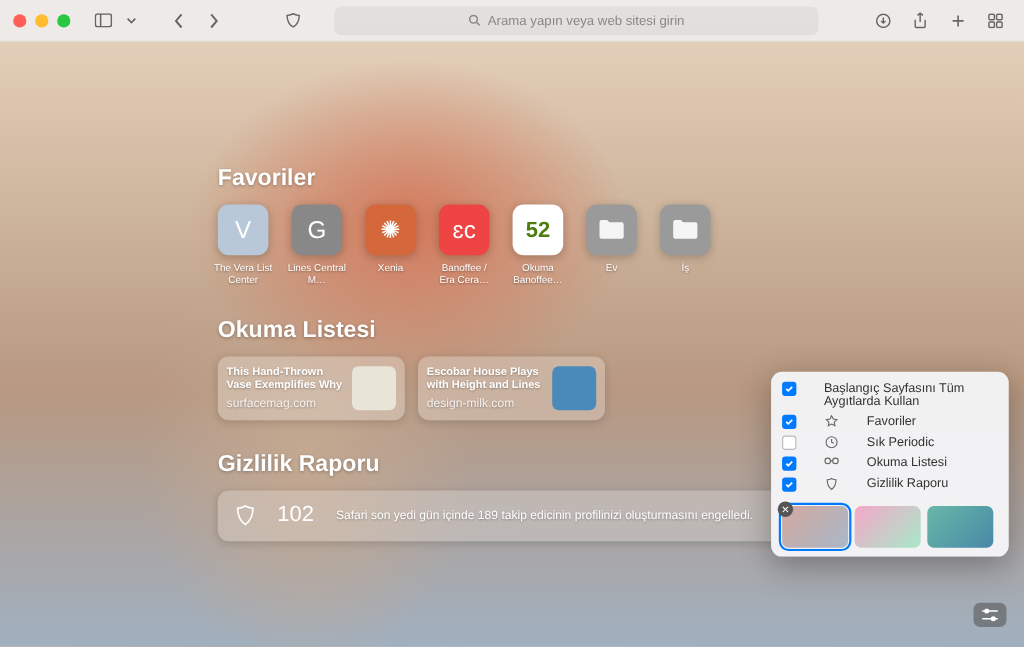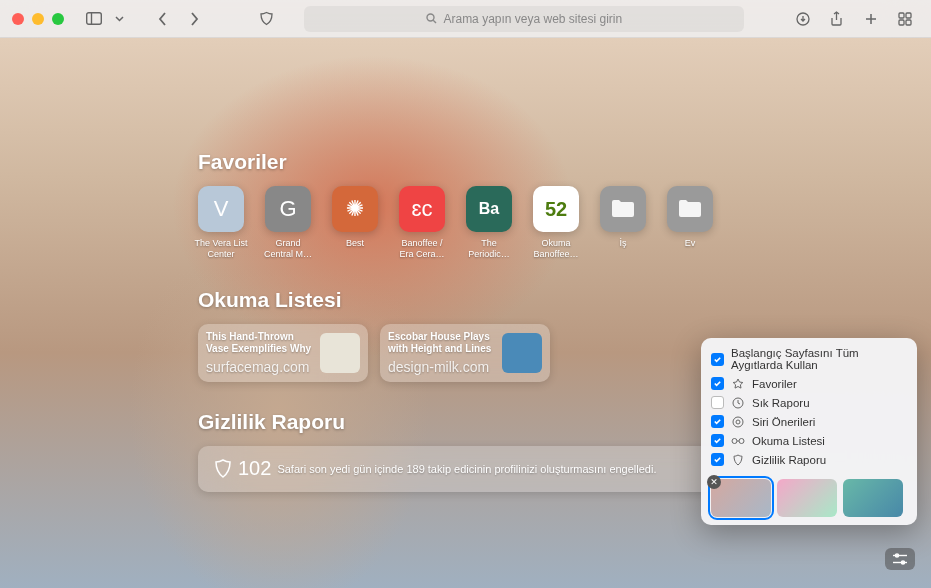--- a/index.html
+++ b/index.html
@@ -54,39 +54,39 @@
 
 .reading-row { display:flex; gap:12px; margin-top:12px; }
 .read-card { width:170px; height:58px; border-radius:10px;
   background:rgba(255,255,255,0.25); backdrop-filter:blur(20px);
   display:flex; align-items:center; padding:8px; gap:8px;
   box-shadow:0 2px 8px rgba(0,0,0,0.15); cursor:pointer; }
 .read-text { flex:1; overflow:hidden; }
 .read-title { font-size:10px; font-weight:600; color:#fff;
   line-height:1.25; max-height:25px; overflow:hidden;
   text-shadow:0 1px 2px rgba(0,0,0,0.3); }
-.read-domain { font-size:14px; color:rgba(255,255,255,0.85); margin-top:3px;
+.read-domain { font-size:11px; color:rgba(255,255,255,0.85); margin-top:3px;
   text-shadow:0 1px 2px rgba(0,0,0,0.3); }
 .read-thumb { width:40px; height:40px; border-radius:6px; background:#ddd; flex-shrink:0; }
 
 
 .privacy-card { margin-top:12px; width:540px; height:46px; border-radius:10px;
   background:rgba(255,255,255,0.22); backdrop-filter:blur(20px);
-  display:flex; align-items:center; padding:0 16px; gap:6px;
+  display:flex; align-items:center; padding:0 16px; gap:20px;
   box-shadow:0 2px 8px rgba(0,0,0,0.15); }
 .shield { color:#fff; }
 .pv-count { color:#fff; font-size:20px; font-weight:300; }
 .pv-text { color:#fff; font-size:11px; text-shadow:0 1px 2px rgba(0,0,0,0.3); }
 
 
 .popover { position:absolute; right:14px; top:338px; width:216px;
   background:rgba(245,245,247,0.96); backdrop-filter:blur(30px);
   border-radius:10px; box-shadow:0 8px 30px rgba(0,0,0,0.3);
   padding:6px 8px; z-index:20; font-size:11.5px; color:#333; }
-.pop-row { display:flex; align-items:center; gap:7px; padding:3px 2px; }
+.pop-row { display:flex; align-items:flex-start; gap:25px; padding:3px 2px; }
 .chk { width:13px; height:13px; border-radius:3px; background:#007aff;
   display:flex; align-items:center; justify-content:center; flex-shrink:0; }
 .chk.off { background:#fff; border:1px solid #bbb; }
 .chk svg { width:9px; height:9px; }
 .pop-icon { width:14px; display:flex; justify-content:center; color:#666; }
 .wallpapers { display:flex; gap:6px; margin-top:8px; padding:2px; }
 .wp { width:60px; height:38px; border-radius:6px; position:relative; cursor:pointer; }
 .wp.sel { outline:2px solid #007aff; outline-offset:1px; }
 .wp-x { position:absolute; top:-4px; left:-4px; width:14px; height:14px;
   background:#555; border-radius:50%; color:#fff; font-size:9px;
@@ -183,53 +183,49 @@
 
   <div class="sect">
     <div class="section-title">Favoriler</div>
     <div class="fav-row" id="fav-row">
         <div class="fav">
           <div class="fav-tile ft-v">V</div>
           <div class="fav-label">The Vera List Center</div>
         </div>
         <div class="fav">
           <div class="fav-tile ft-g">G</div>
-          <div class="fav-label">Grand Central M…</div>
+          <div class="fav-label">Lines Central M…</div>
         </div>
         <div class="fav">
           <div class="fav-tile ft-x">✺</div>
-          <div class="fav-label">Best</div>
+          <div class="fav-label">Xenia</div>
         </div>
         <div class="fav">
           <div class="fav-tile ft-p">ɛc</div>
           <div class="fav-label">Banoffee / Era Cera…</div>
         </div>
         <div class="fav">
-          <div class="fav-tile ft-ba" style="font-size: 16px; font-weight: 600;">Ba</div>
-          <div class="fav-label">The Periodic…</div>
-        </div>
-        <div class="fav">
           <div class="fav-tile ft-52" style="font-size: 20px; font-weight: 700;">52</div>
           <div class="fav-label">Okuma Banoffee…</div>
+        </div>
+        <div class="fav">
+          <div class="fav-tile ft-fold">
+            <svg class="folder-icon" viewBox="0 0 26 20" fill="rgba(255,255,255,0.9)">
+              <path d="M2 3a2 2 0 012-2h5l2 2h11a2 2 0 012 2v11a2 2 0 01-2 2H4a2 2 0 01-2-2V3z"></path>
+            </svg>
+          </div>
+          <div class="fav-label">Ev</div>
         </div>
         <div class="fav">
           <div class="fav-tile ft-fold">
             <svg class="folder-icon" viewBox="0 0 26 20" fill="rgba(255,255,255,0.9)">
               <path d="M2 3a2 2 0 012-2h5l2 2h11a2 2 0 012 2v11a2 2 0 01-2 2H4a2 2 0 01-2-2V3z"></path>
             </svg>
           </div>
           <div class="fav-label">İş</div>
-        </div>
-        <div class="fav">
-          <div class="fav-tile ft-fold">
-            <svg class="folder-icon" viewBox="0 0 26 20" fill="rgba(255,255,255,0.9)">
-              <path d="M2 3a2 2 0 012-2h5l2 2h11a2 2 0 012 2v11a2 2 0 01-2 2H4a2 2 0 01-2-2V3z"></path>
-            </svg>
-          </div>
-          <div class="fav-label">Ev</div>
         </div>
       </div>
   </div>
 
   <div class="sect">
     <div class="section-title">Okuma Listesi</div>
     <div class="reading-row" id="reading-row">
         <div class="read-card">
           <div class="read-text">
             <div class="read-title">This Hand-Thrown Vase Exemplifies Why Cera…</div>
@@ -284,35 +280,21 @@
         <span>Favoriler</span>
       </div>
       <div class="pop-row">
         <div class="chk off"></div>
         <div class="pop-icon">
           <svg width="12" height="12" viewBox="0 0 12 12" fill="none" stroke="currentColor" stroke-width="1">
             <circle cx="6" cy="6" r="5"></circle>
             <path d="M6 3v3l2 1"></path>
           </svg>
         </div>
-        <span>Sık Raporu</span>
-      </div>
-      <div class="pop-row">
-        <div class="chk">
-          <svg viewBox="0 0 10 10" stroke="#fff" stroke-width="1.8" fill="none">
-            <path d="M2 5l2 2 4-4"></path>
-          </svg>
-        </div>
-        <div class="pop-icon">
-          <svg width="12" height="12" viewBox="0 0 12 12" fill="none" stroke="currentColor" stroke-width="1">
-            <circle cx="6" cy="6" r="5"></circle>
-            <circle cx="6" cy="6" r="2"></circle>
-          </svg>
-        </div>
-        <span>Siri Önerileri</span>
+        <span>Sık Periodic</span>
       </div>
       <div class="pop-row">
         <div class="chk">
           <svg viewBox="0 0 10 10" stroke="#fff" stroke-width="1.8" fill="none">
             <path d="M2 5l2 2 4-4"></path>
           </svg>
         </div>
         <div class="pop-icon">
           <svg width="14" height="8" viewBox="0 0 14 8" fill="none" stroke="currentColor" stroke-width="1">
             <circle cx="3.5" cy="4" r="2.5"></circle>

